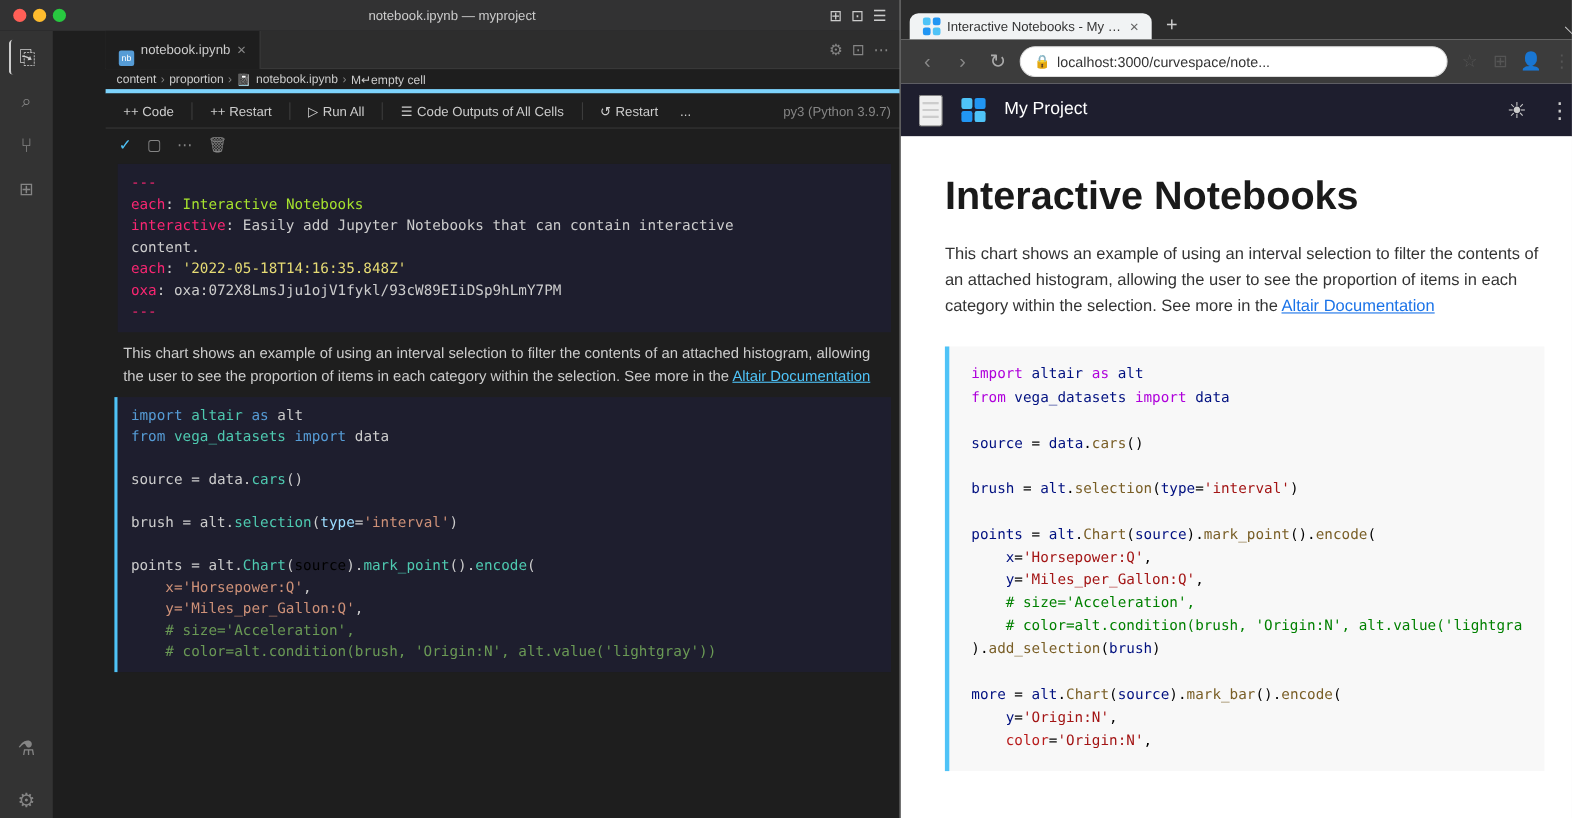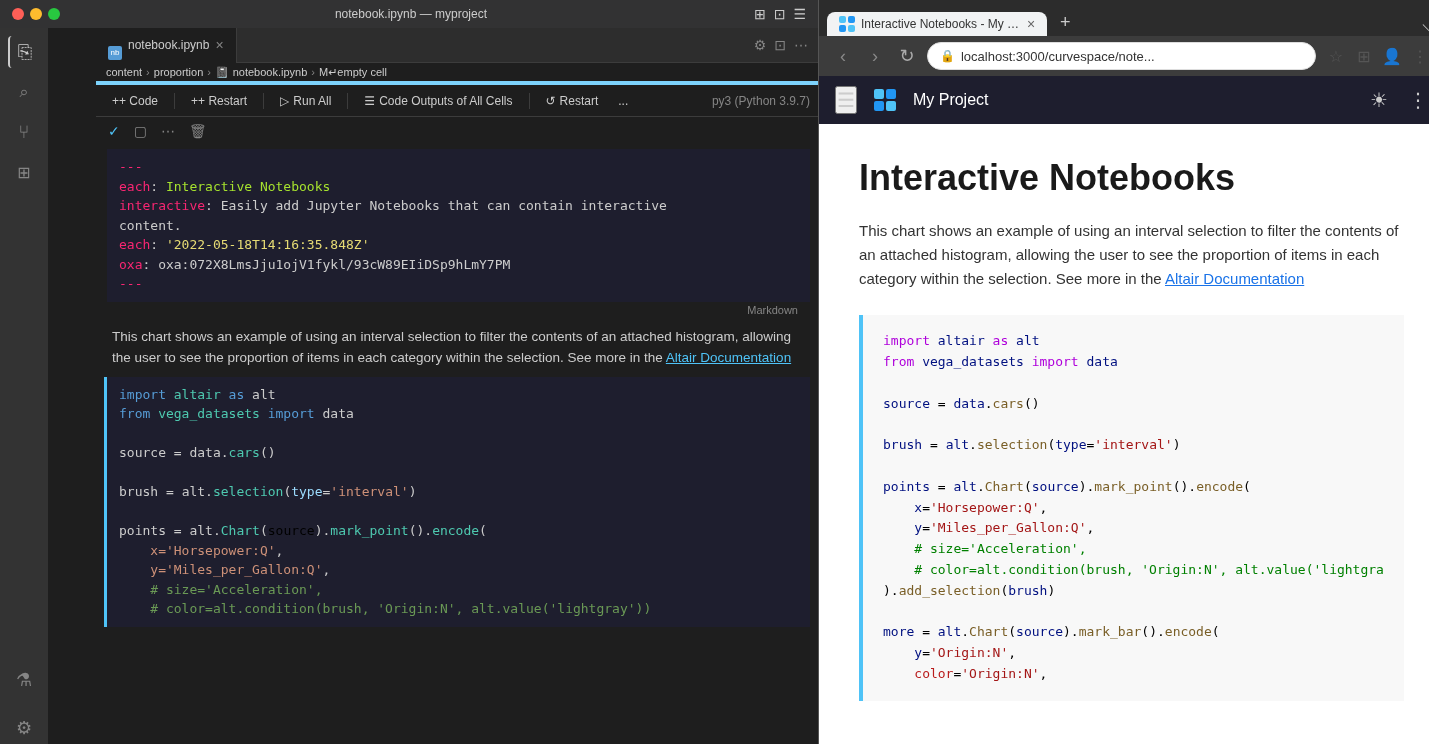--- a/index.html
+++ b/index.html
@@ -533,21 +533,20 @@
         <div class="cell">
           <div class="cell-content">
             <pre><span class="yaml-key">---</span>
 <span class="yaml-key">each</span><span class="punc">:</span> <span class="yaml-str">Interactive Notebooks</span>
 <span class="yaml-key">interactive</span><span class="punc">:</span> <span style="color:#cccccc;">Easily add Jupyter Notebooks that can contain interactive</span>
 <span style="color:#cccccc;">content.</span>
 <span class="yaml-key">each</span><span class="punc">:</span> <span class="yaml-val">'2022-05-18T14:16:35.848Z'</span>
 <span class="yaml-key">oxa</span><span class="punc">:</span> <span style="color:#cccccc;">oxa:072X8LmsJju1ojV1fykl/93cW89EIiDSp9hLmY7PM</span>
 <span class="yaml-key">---</span></pre>
           </div>
-          <div style="text-align:right; padding:2px 12px; font-size:11px; color:#858585;">Markdown</div>
         </div>
 
         <div class="markdown-cell">
           <span>This chart shows an example of using an interval selection to filter the contents of an attached histogram, allowing the user to see the proportion of items in each category within the selection. See more in the</span>
           <a class="link"> <span>Altair Documentation</span></a>
         </div>
 
         <div class="cell active">
           <div class="cell-content">
             <pre><span class="kw">import</span> <span class="fn">altair</span> <span class="kw">as</span> <span style="color:#cccccc;">alt</span>

